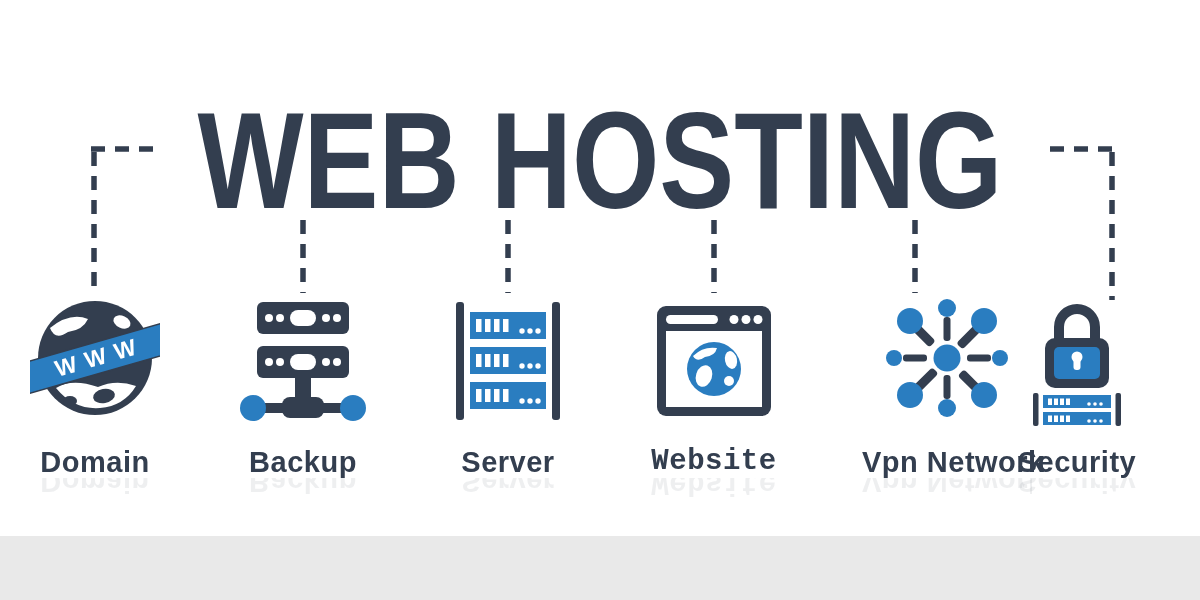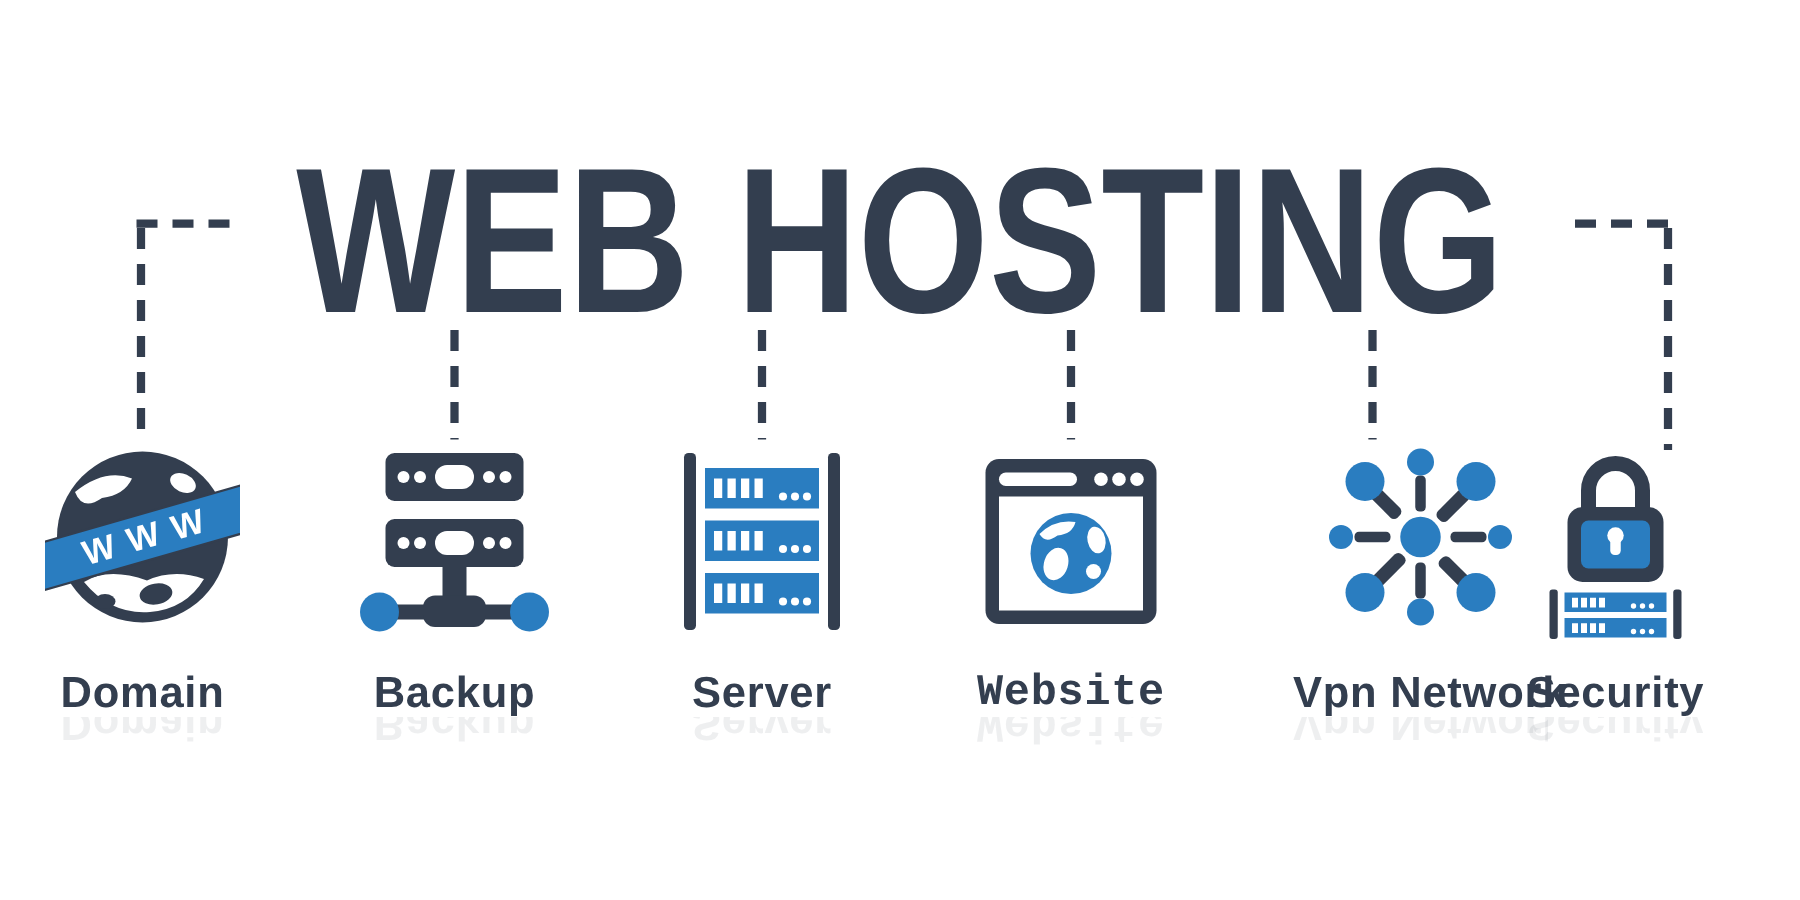--- a/index.html
+++ b/index.html
@@ -5,21 +5,21 @@
   :root{
     --dark:#333e4f;
     --blue:#2a7dc0;
     --background:#ffffff;
     --label:#333e4f;
   }
   html,body{margin:0;padding:0;}
   body{background:#e9e9e9;font-family:"Liberation Sans",sans-serif;}
   .banner{
     position:relative;
-    width:1200px;height:600px;
+    width:1200px;height:536px;
     background:var(--background);
     overflow:hidden;
   }
   .connectors{position:absolute;left:0;top:0;width:1200px;height:600px;}
   .connectors line{
     stroke:var(--dark);
     stroke-width:5.5;
     stroke-dasharray:14 10;
     stroke-linecap:butt;
   }

